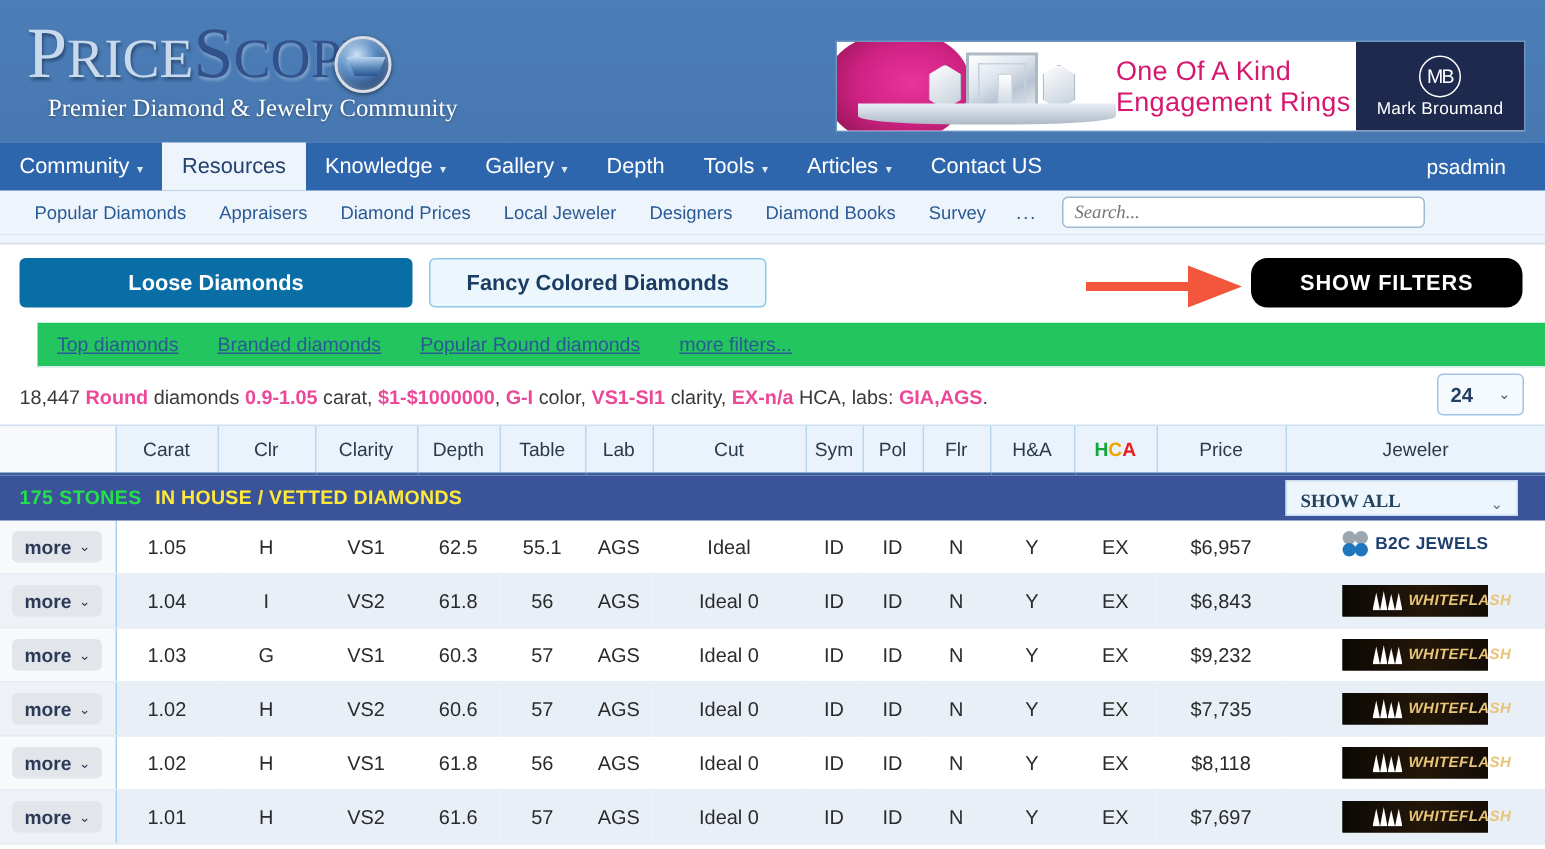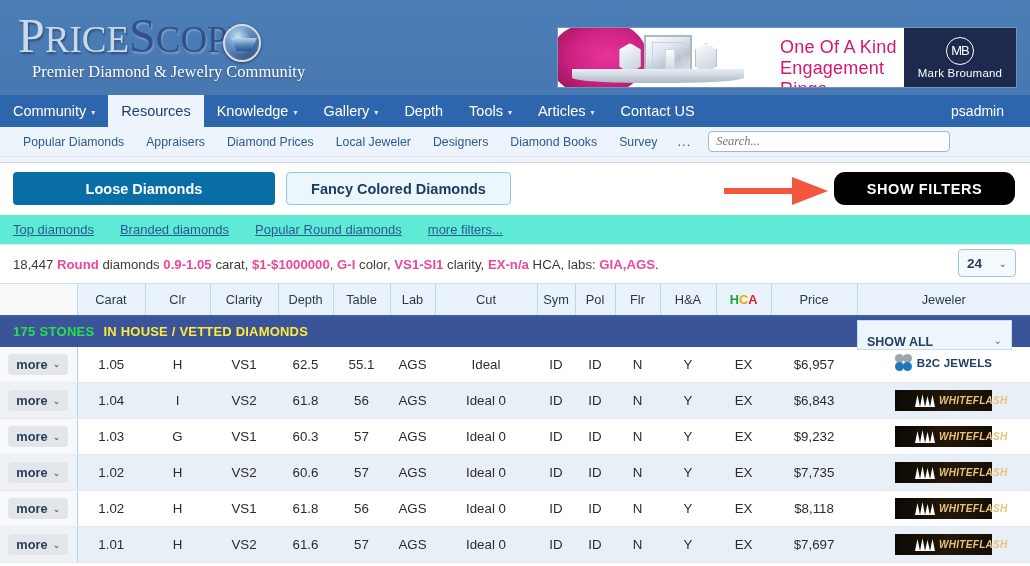--- a/index.html
+++ b/index.html
@@ -76,21 +76,21 @@
     width:22px; height:30px; background:linear-gradient(150deg,#fdfdfe,#c3ced9);
     border:1.5px solid #b3bec9; margin:0 3px;
     clip-path:polygon(50% 0, 100% 22%, 100% 78%, 50% 100%, 0 78%, 0 22%);
   }
   .band {
     position:absolute; left:14px; bottom:4px; width:172px; height:14px;
     background:linear-gradient(180deg,#e9eef4,#aeb9c6); border-radius:0 0 40% 40%;
   }
   .banner-txt {
     position:absolute; left:186px; top:9px; color:#d6176f;
-    font-size:18px; line-height:21px; font-weight:400; letter-spacing:.2px;margin-left:36px;
+    font-size:18px; line-height:21px; font-weight:400; letter-spacing:.2px;
   }
   .banner-right {
     width:112px; height:100%; background:#1d2a4e; color:#fff;
     display:flex; flex-direction:column; align-items:center; justify-content:center; gap:2px;
   }
   .mb-mark { width:28px; height:28px; border:1.6px solid #fff; border-radius:50%; position:relative; }
   .mb-mark span{ position:absolute; inset:0; display:flex; align-items:center; justify-content:center; font-size:13px; letter-spacing:-1px;}
   .mb-name { font-size:11.5px; letter-spacing:.2px; }
 
   
@@ -135,22 +135,23 @@
   .arrow-wrap { position:absolute; left:722px; top:10px; width:110px; height:34px; }
   .arrow-wrap svg { display:block; }
   .show-filters {
     position:absolute; left:834px; top:9px; width:181px; height:33px;
     background:#000; color:#fff; border-radius:11px; display:flex; align-items:center; justify-content:center;
     font-size:14.5px; font-weight:bold; letter-spacing:.6px; cursor:pointer;
   }
 
   
   .quicklinks {
-    height:30px; background:#5eead4; display:flex; align-items:center; padding-left:13px;
+    height:30px; background:#22c55e; display:flex; align-items:center; padding-left:13px;
     border-bottom:1px solid #dce6f2;
+    margin-left:25px;
   }
   .qlink { color:#2a5a96; font-size:13px; text-decoration:underline; margin-right:26px; cursor:pointer; }
 
   
   .summary {
     height:38px; background:#fff; display:flex; align-items:center; padding:0 13px;
     font-size:13.2px; color:#3a3a3a; position:relative;
   }
   .summary b { color:#ec4899; }
   .perpage {
@@ -187,22 +188,22 @@
   .more-btn .cv { font-size:9px; font-weight:normal; }
 
   .stonebar {
     height:30px; background:#3b5499; display:flex; align-items:center; padding-left:13px;
     position:relative;
   }
   .stone-count { color:#25e04b; font-size:13px; font-weight:bold; letter-spacing:.3px; }
   .stone-label { color:#ffe93a; font-size:13px; font-weight:bold; margin-left:9px; letter-spacing:.2px;}
   .showall {
     position:absolute; right:18px; top:3px; width:155px; height:24px; background:#eef6fd;
-    border:1px solid #c6dcef; display:flex; align-items:flex-start; justify-content:space-between;
-    padding:14px 9px; font-size:12.5px; font-weight:bold; color:#24415e; cursor:pointer;
+    border:1px solid #c6dcef; display:flex; align-items:flex-end; justify-content:space-between;
+    padding:1px 9px; font-size:12.5px; font-weight:bold; color:#24415e; cursor:pointer;font-family:Liberation Serif, serif;
   }
   .showall .cv { font-size:10px; font-weight:normal; color:#5a6e85; }
 
   
   .logo-b2c { display:inline-flex; align-items:center; gap:5px; }
   .b2c-mark { width:17px; height:17px; position:relative; }
   .b2c-mark i {
     position:absolute; width:9px; height:9px; border-radius:50%;
   }
   .b2c-mark i:nth-child(1){ left:0; top:0; background:#9aa6b0;}

